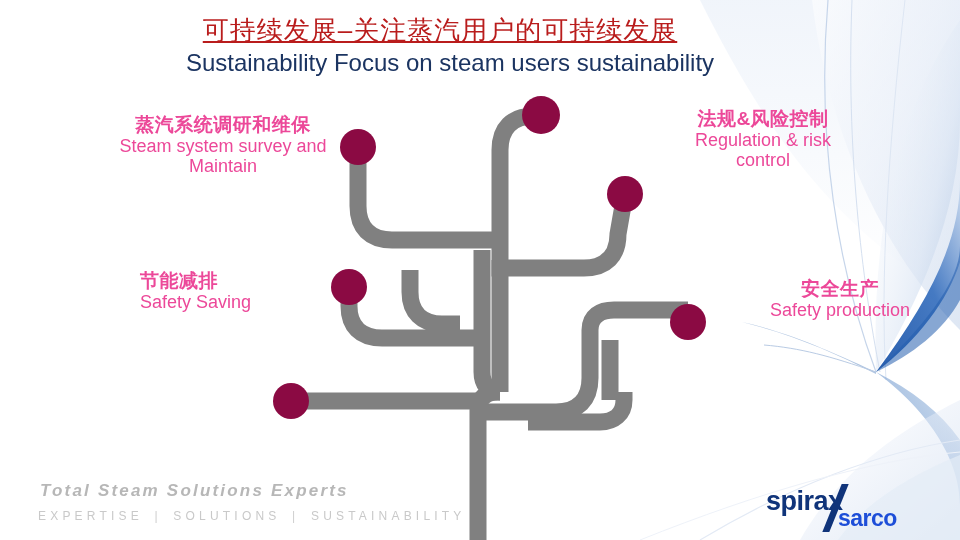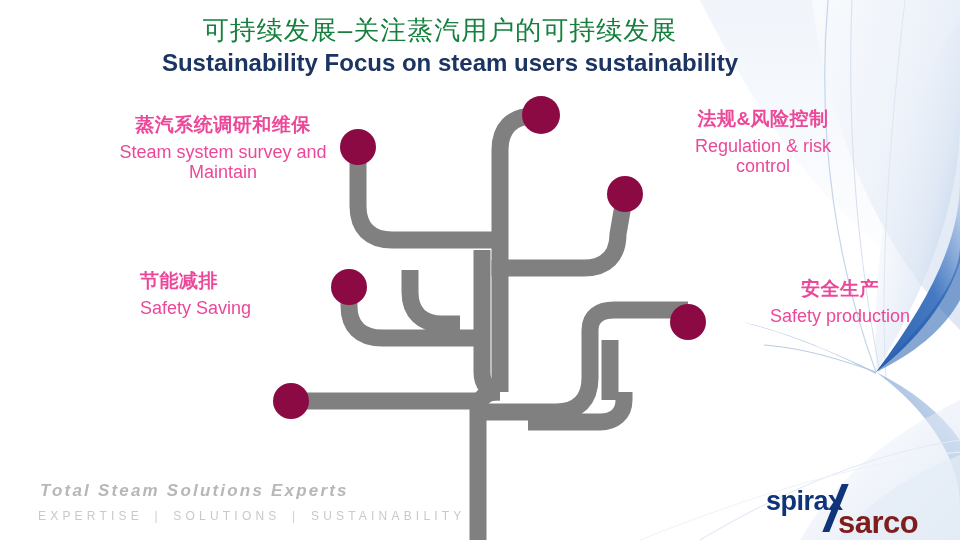--- a/index.html
+++ b/index.html
@@ -28,28 +28,29 @@
   #title-block {
     position: absolute;
     left: 0;
     top: 14px;
     width: 880px;
     text-align: center;
   }
   #title-cn {
     font-size: 26px;
     line-height: 32px;
-    color: #15803d;
+    color: #b91c1c;
     letter-spacing: 1px;
     white-space: nowrap;
+    text-decoration: underline;
   }
   #title-en {
     font-size: 24px;
     line-height: 30px;
-    font-weight: bold;
+    font-weight: normal;
     color: #1b3461;
     white-space: nowrap;
     margin-top: 2px;
     margin-left: 20px;
   }
 
   
   #tree-svg {
     position: absolute;
     left: 0; top: 0;
@@ -64,21 +65,21 @@
   }
   .node-label .lbl-cn {
     display: block;
     font-size: 19px;
     font-weight: bold;
     letter-spacing: 0.5px;
   }
   .node-label .lbl-en {
     display: block;
     font-size: 18px;
-    margin-top: 7px;
+    margin-top: 1px;
   }
 
   #label-steam-survey { left: 108px; top: 114px; width: 230px; text-align: center; }
   #label-energy-saving { left: 140px; top: 270px; width: 205px; text-align: left; }
   #label-staff-technique { left: 68px; top: 367px; width: 215px; text-align: center; }
   #label-regulation-risk { left: 668px; top: 108px; width: 190px; text-align: center; }
   #label-safety-production { left: 735px; top: 278px; width: 210px; text-align: center; }
 
   
   #footer-tagline {
@@ -118,23 +119,23 @@
     position: absolute;
     left: 0; top: 0;
     font-size: 27px;
     font-weight: bold;
     color: #10347a;
     letter-spacing: -0.5px;
   }
   #logo-sarco {
     position: absolute;
     left: 72px; top: 19px;
-    font-size: 31px;
-    font-weight: bold;
-    color: #7f1d1d;
+    font-size: 23px;
+    font-weight: bold;
+    color: #1d4ed8;
     letter-spacing: -0.5px;
   }
   #logo-slash {
     position: absolute;
     left: 66px; top: -2px;
     width: 7px; height: 48px;
     background: #10347a;
     transform: skewX(-22deg);
   }
 </style>

